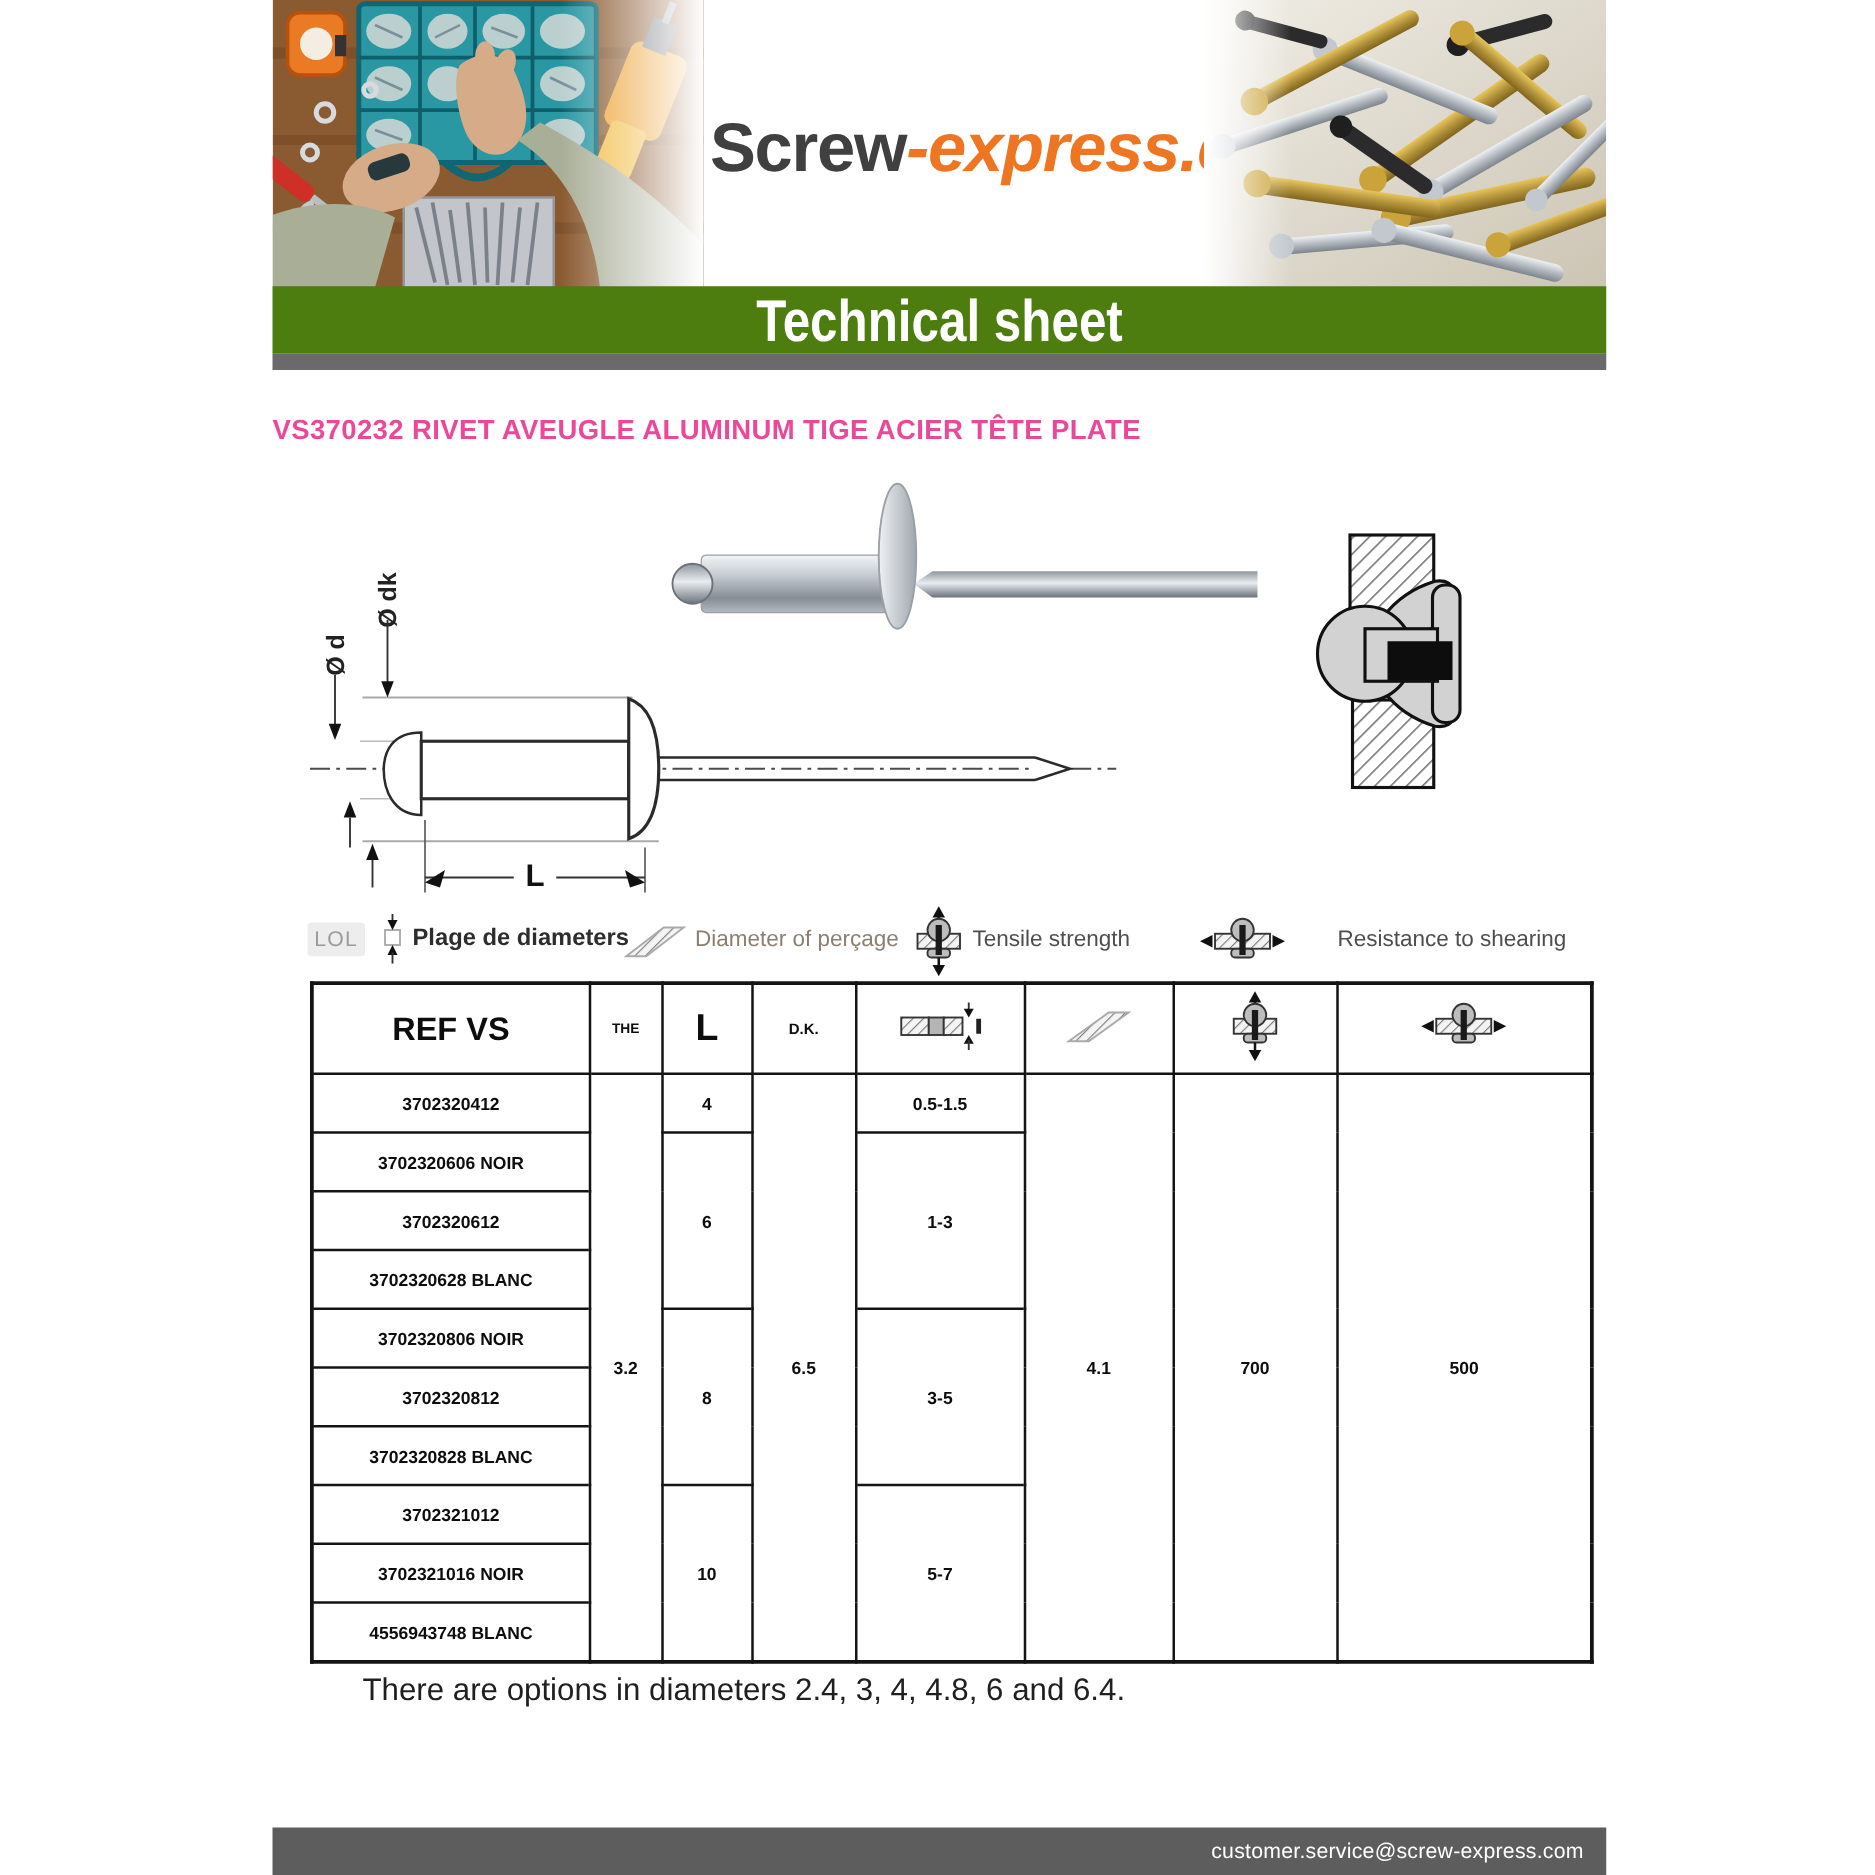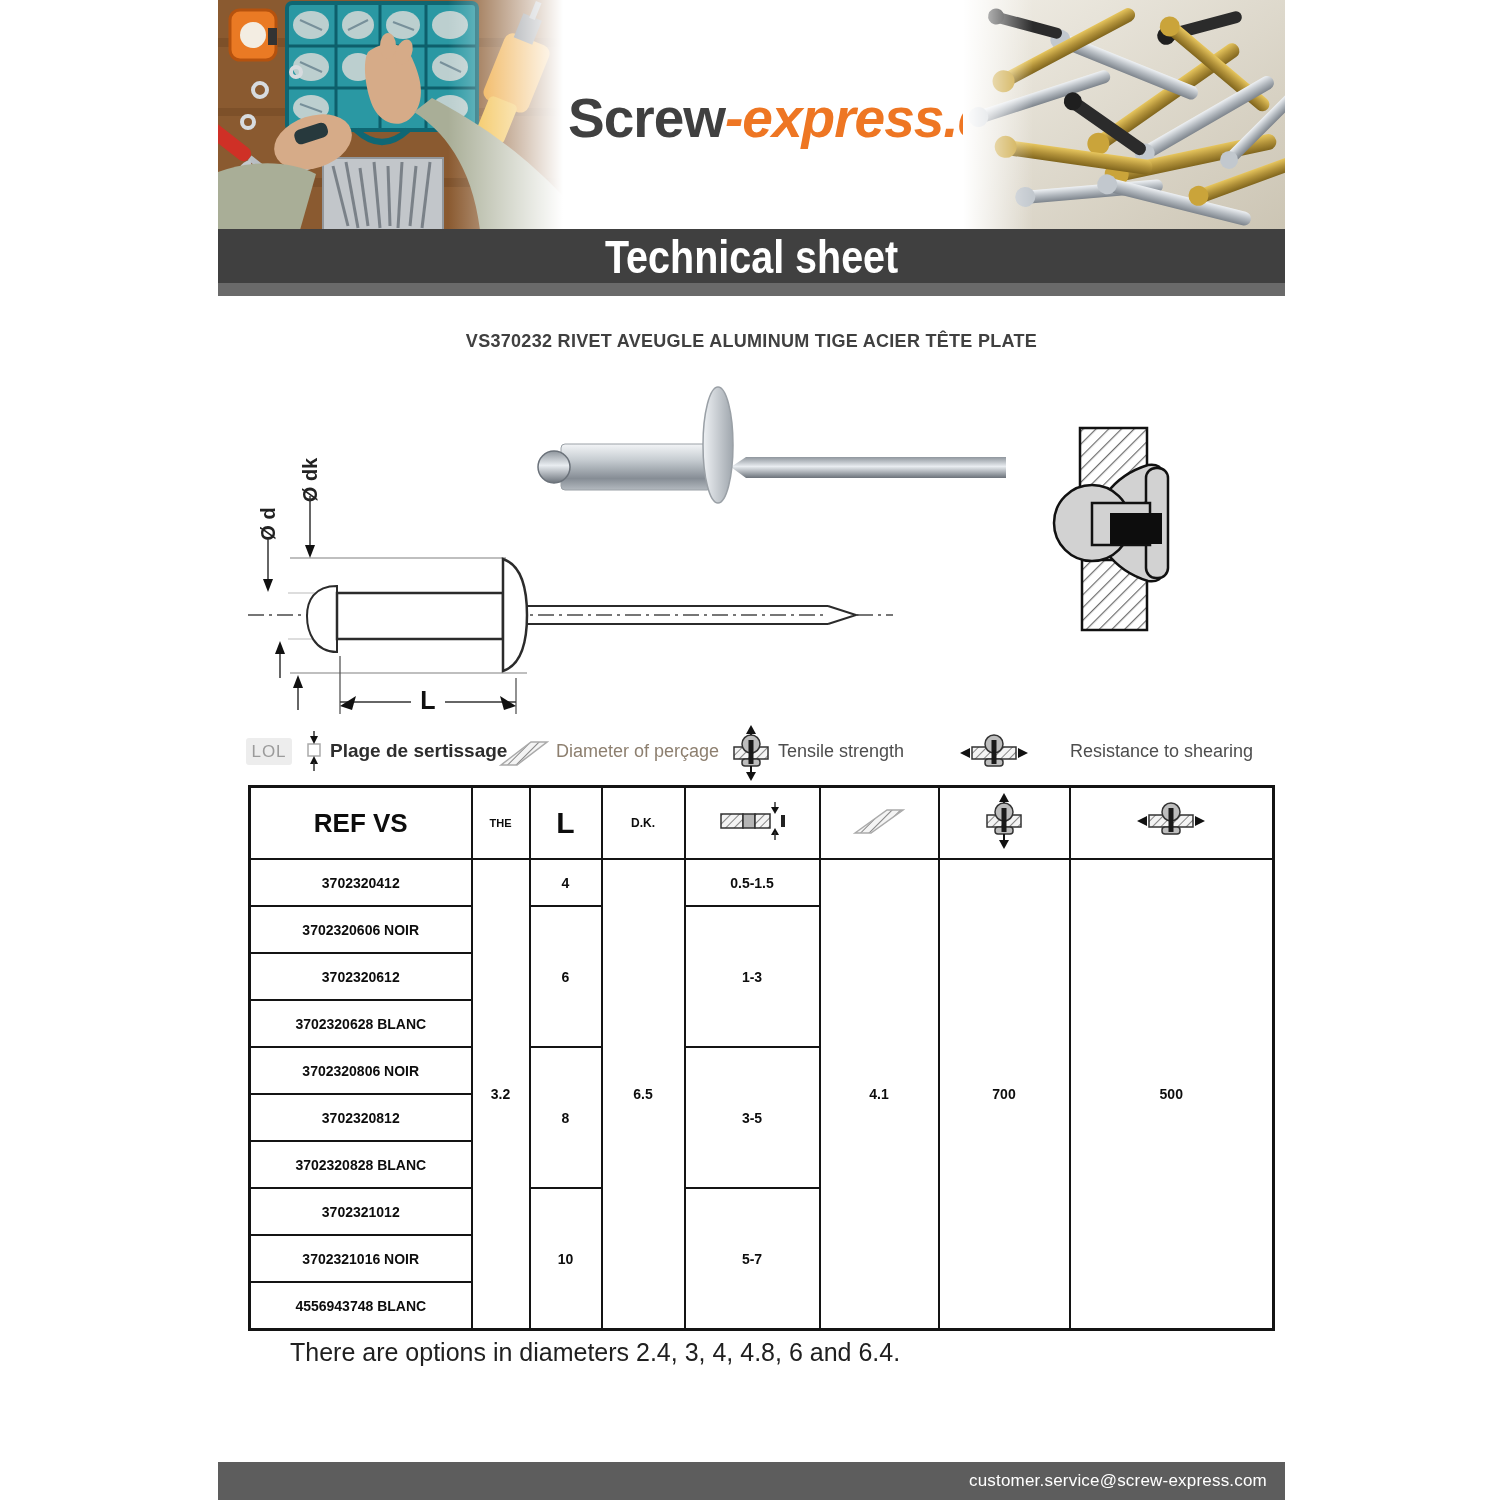--- a/index.html
+++ b/index.html
@@ -8,26 +8,26 @@
   .abs{position:absolute;}
 
   
   .photo{overflow:hidden;}
   .logo-wrap{left:540px;top:68px;width:440px;height:100px;display:flex;align-items:center;}
   .logo-text{font-size:55px;font-weight:bold;letter-spacing:-1px;white-space:nowrap;}
   .logo-primary{color:#404040;margin-left:20px;}
   .logo-secondary{color:#ee7623;font-style:italic;}
 
   
-  .banner{left:218px;top:229px;width:1067px;height:54px;background:#404040;text-align:center;line-height:56px;}
+  .banner{left:218px;top:229px;width:1067px;height:54px;background:#4d7c0f;text-align:center;line-height:56px;}
   .banner-title{display:inline-block;color:#fff;font-weight:bold;font-size:47px;transform:scaleX(0.84);transform-origin:center;letter-spacing:0px;}
   .gray-strip{left:218px;top:283px;width:1067px;height:13px;background:#6a6a6a;}
 
   
-  .product-title{left:218px;top:331px;width:1067px;text-align:center;font-size:18px;font-weight:bold;color:#404040;letter-spacing:.3px;}
+  .product-title{left:218px;top:331px;width:1067px;font-size:22px;font-weight:bold;color:#ec4899;letter-spacing:.3px;}
 
   
   .legend{left:218px;top:731px;width:1067px;height:44px;}
   .lol-box{left:28px;top:7px;width:46px;height:27px;background:#ededed;border-radius:3px;color:#9b9b9b;font-size:17px;text-align:center;line-height:27px;letter-spacing:1px;}
   .legend-label{font-size:19px;white-space:nowrap;}
   .lbl-crimp{left:112px;top:9px;font-weight:bold;color:#2d2d2d;}
   .lbl-drill{left:338px;top:10px;color:#8d7f6f;font-size:18px;text-align:right;}
   .lbl-tensile{left:560px;top:10px;color:#4e4e4e;font-size:18px;}
   .lbl-shear{left:852px;top:10px;color:#4e4e4e;font-size:18px;}
 
@@ -349,21 +349,21 @@
 
   <div class="abs legend">
     <div class="abs lol-box">LOL</div>
     <svg class="abs" style="left:86px;top:0" width="20" height="40" viewBox="0 0 20 40">
       <rect x="4" y="13" width="12" height="12" fill="#ffffff" stroke="#aaaaaa" stroke-width="1.5"></rect>
       <line x1="10" y1="0" x2="10" y2="9" stroke="#333333" stroke-width="1.5"></line>
       <polygon points="10,13 6,5 14,5" fill="#111111"></polygon>
       <polygon points="10,25 6,33 14,33" fill="#111111"></polygon>
       <line x1="10" y1="31" x2="10" y2="40" stroke="#333333" stroke-width="1.5"></line>
     </svg>
-    <span class="abs legend-label lbl-crimp">Plage de sertissage</span>
+    <span class="abs legend-label lbl-crimp">Plage de diameters</span>
 
     <svg class="abs" style="left:281px;top:8px" width="50" height="28" viewBox="0 0 50 28">
       <polygon points="2,26 32,3 48,3 18,26" fill="url(#hatchS)" stroke="#aaaaaa" stroke-width="1.5"></polygon>
     </svg>
     <span class="abs legend-label lbl-drill">Diameter of perçage</span>
 
     <svg class="abs" style="left:512px;top:-6px" width="42" height="56" viewBox="0 0 42 56">
       <line x1="21" y1="5" x2="21" y2="15" stroke="#111111" stroke-width="2"></line>
       <polygon points="21,0 26,9 16,9" fill="#111111"></polygon>
       <rect x="4" y="22" width="34" height="12" fill="url(#hatchS)" stroke="#333333" stroke-width="1.5"></rect>

